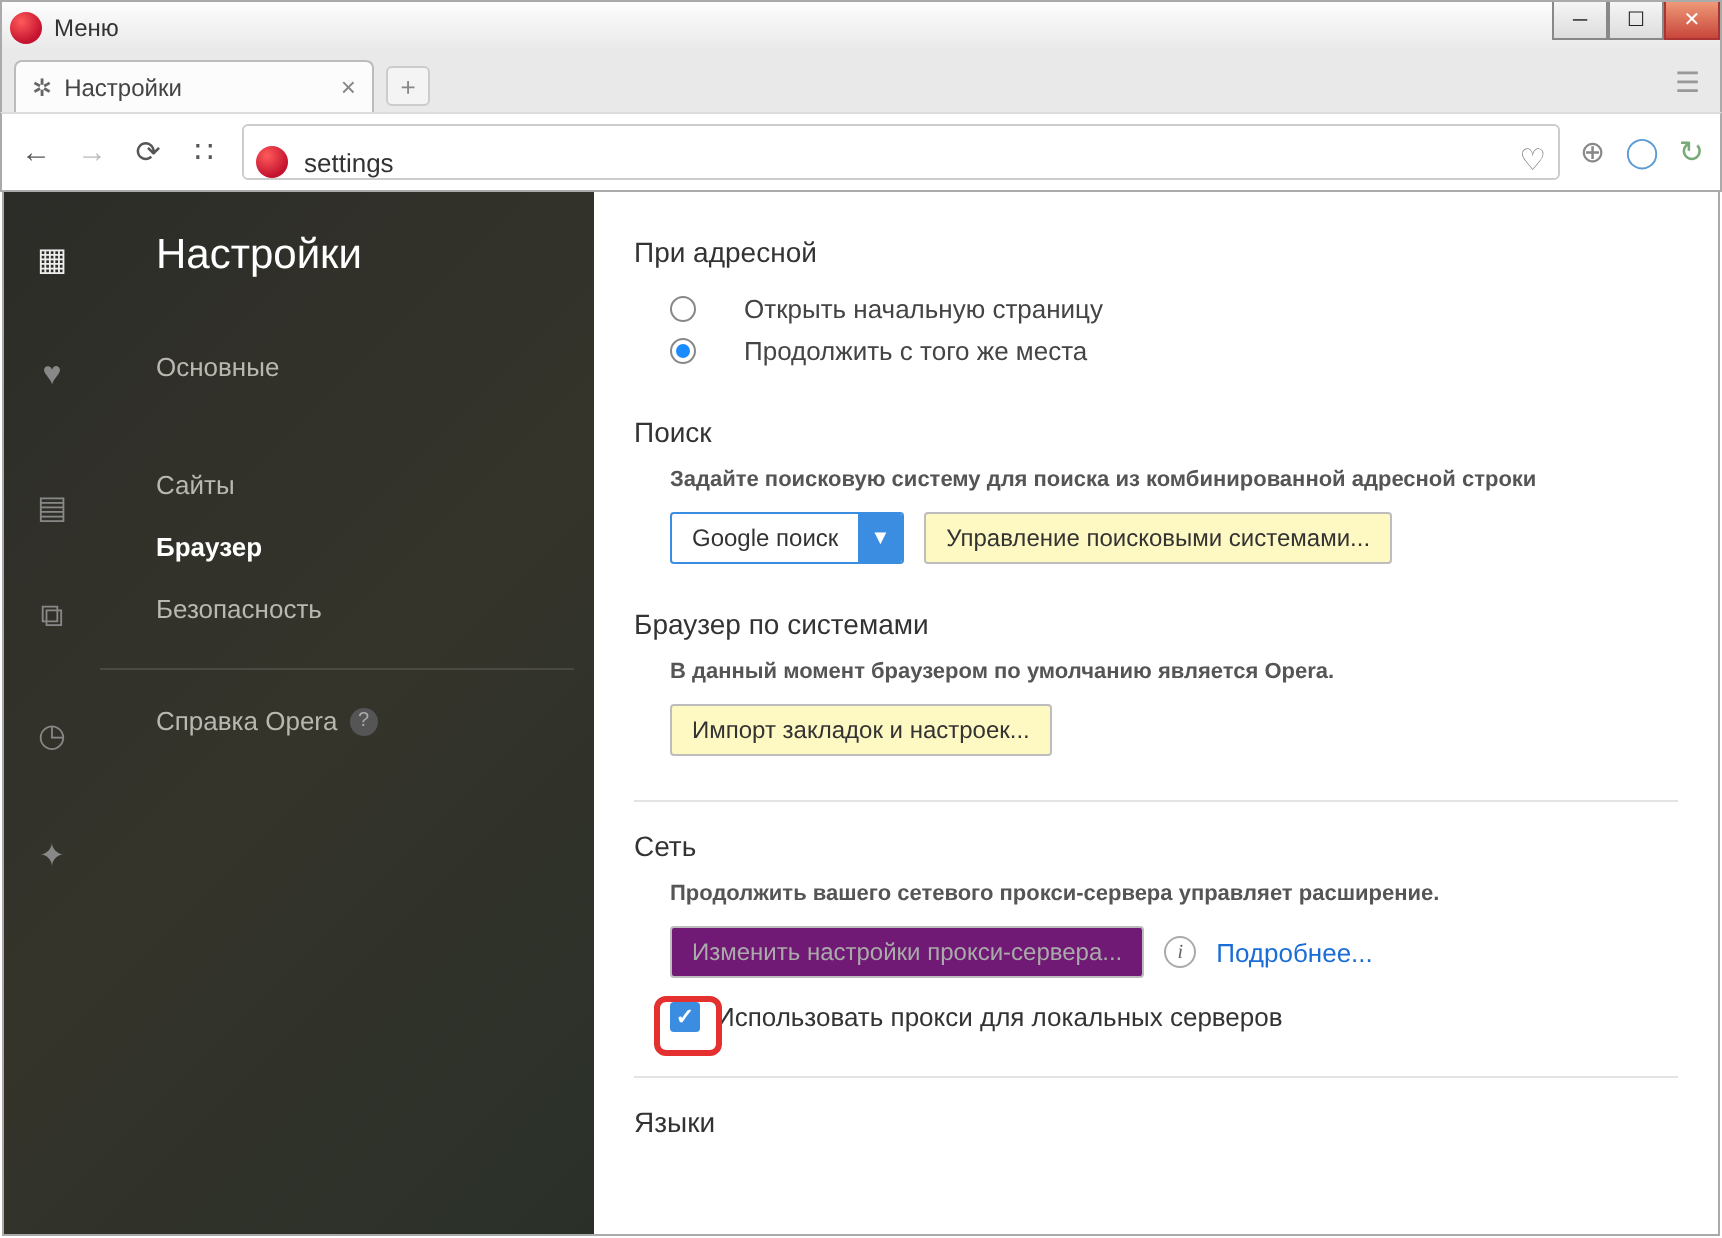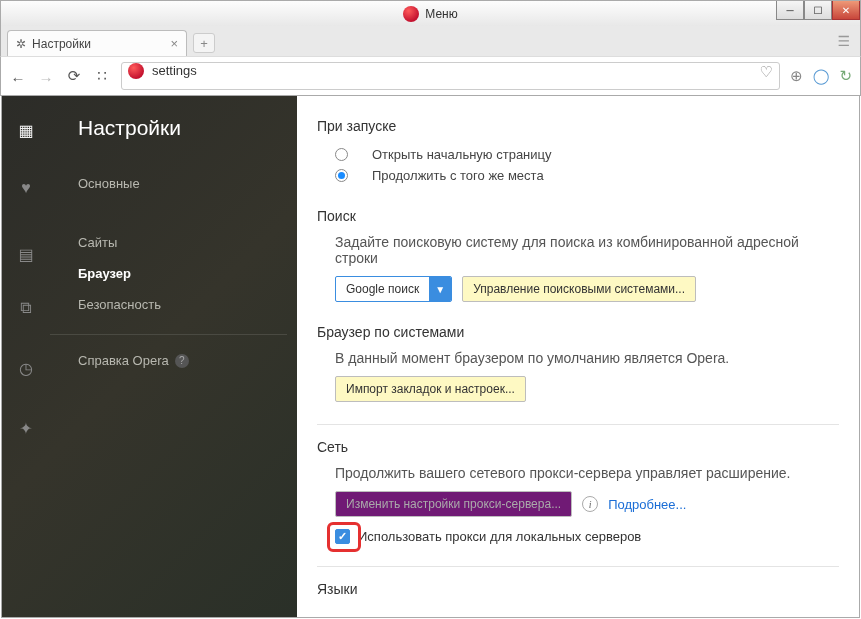--- a/index.html
+++ b/index.html
@@ -1,38 +1,38 @@
 <!DOCTYPE html>
 <html><head>
 <meta charset="utf-8">
 <style>
 * { margin: 0; padding: 0; box-sizing: border-box; font-family: "Segoe UI", Arial, sans-serif; }
 body { width: 861px; height: 619px; overflow: hidden; background: #fff; position: relative; }
 
 
-.titlebar { height: 26px; background: linear-gradient(#fdfdfd, #e8e8e8); border: 1px solid #aaa; border-bottom: none; display: flex; align-items: center; padding: 0 4px; position: relative; justify-content: center; }
+.titlebar { height: 26px; background: linear-gradient(#fdfdfd, #e8e8e8); border: 1px solid #aaa; border-bottom: none; display: flex; align-items: center; padding: 0 4px; position: relative; }
 .titlebar .opera-logo { width: 16px; height: 16px; border-radius: 50%; background: radial-gradient(circle at 35% 30%, #ff5a5a, #c4122f 70%); margin-right: 6px; }
 .titlebar .menu-text { font-size: 12px; color: #333; }
 .win-controls { position: absolute; right: 0; top: 0; display: flex; }
 .win-btn { width: 28px; height: 19px; border: 1px solid #888; border-top: none; background: linear-gradient(#f5f5f5,#ddd); display:flex; align-items:center; justify-content:center; font-size:10px; color:#222;}
 .win-btn.close { background: linear-gradient(#e97, #c8463b); color:#fff; border-color:#a33; }
 
 
 .tabstrip { height: 30px; background: #e9e9e9; border-left:1px solid #aaa; border-right:1px solid #aaa; display: flex; align-items: end; padding-left: 6px; position:relative;}
 .tab { height: 26px; min-width: 180px; background: #fcfcfc; border: 1px solid #bcbcbc; border-bottom: none; border-radius: 4px 4px 0 0; display: flex; align-items: center; padding: 0 8px; font-size: 12px; color: #444; gap: 6px; }
 .tab .gear { color:#666; font-size:12px;}
 .tab .close-x { margin-left: auto; color:#888; font-size:13px; }
 .newtab { width: 22px; height: 20px; margin-left: 6px; margin-bottom:3px; border:1px solid #ccc; border-radius:3px; background:#f4f4f4; display:flex;align-items:center;justify-content:center; color:#888; font-size:13px;}
 .tabstrip .panel-toggle { position:absolute; right:10px; top:7px; color:#999; font-size:14px;}
 
 
 .toolbar { height: 40px; background: #fff; border:1px solid #aaa; border-top-color:#ddd; display:flex; align-items:center; padding:0 8px; gap:10px;}
 .tool-ic { width:18px; text-align:center; color:#555; font-size:15px; cursor:pointer;}
 .tool-ic.disabled { color:#bbb; }
-.addr { flex:1; height:28px; border:1px solid #ccc; border-radius:3px; display:flex; align-items:flex-start; padding:0 6px; gap:8px;}
+.addr { flex:1; height:28px; border:1px solid #ccc; border-radius:3px; display:flex; align-items:flex-end; padding:0 6px; gap:8px;}
 .addr .o-favicon { width:16px; height:16px; border-radius:50%; background: radial-gradient(circle at 35% 30%, #ff5a5a, #c4122f 70%);}
 .addr input { flex:1; border:none; outline:none; font-size:13px; color:#333; }
 .addr .heart { color:#888; font-size:15px;}
 .right-icons { display:flex; gap:10px; align-items:center;}
 .right-icons span { color:#888; font-size:15px;}
 
 
 .main { position:absolute; top:96px; left:1px; right:1px; bottom:1px; display:flex; border:1px solid #aaa; border-top:none;}
 
 
@@ -49,21 +49,21 @@
 .sb-help .q { width:14px; height:14px; border-radius:50%; background:#555; color:#aaa; font-size:10px; display:flex;align-items:center;justify-content:center;}
 
 
 .content { flex:1; background:#fff; overflow-y:auto; padding:18px 20px 10px 20px; font-size:13px; color:#333;}
 .section-title { font-size:14px; color:#333; font-weight:400; margin:4px 0 10px 0; }
 .section { margin-bottom:22px; }
 .opt-row { display:flex; align-items:center; gap:24px; padding:3px 0 3px 18px; font-size:13px; color:#444;}
 .radio { width:13px; height:13px; border:1px solid #888; border-radius:50%; display:inline-flex; align-items:center; justify-content:center; flex-shrink:0;}
 .radio.checked::after { content:""; width:7px; height:7px; background:#1a8cff; border-radius:50%; }
 .link { color:#1a6dd6; text-decoration:none; cursor:pointer;}
-.desc { padding-left:18px; color:#555; margin-bottom:10px; font-size:14px;}
+.desc { padding-left:18px; color:#555; margin-bottom:10px; font-size:11px;font-weight:bold;}
 .btn { display:inline-block; border:1px solid #bdbdbd; background:#fef9c3; padding:5px 10px; font-size:12px; color:#333; border-radius:2px; cursor:pointer;}
 .btn.disabled { color:#aaa; background:#701a75;}
 .select-combo { display:inline-flex; border:1px solid #3a8de0; border-radius:2px; overflow:hidden; vertical-align:middle;}
 .select-combo .sel-text { padding:5px 10px; font-size:12px; color:#3a6; color:#333;}
 .select-combo .sel-caret { width:22px; background:#3a8de0; color:#fff; display:flex;align-items:center;justify-content:center; font-size:10px;}
 .row-controls { padding-left:18px; display:flex; gap:10px; align-items:center;}
 .info-icon { width:16px; height:16px; border:1px solid #aaa; border-radius:50%; display:inline-flex;align-items:center;justify-content:center; font-size:10px; font-style:italic; color:#666; font-family:Georgia,serif;}
 .checkbox-row { padding-left:18px; display:flex; align-items:center; gap:8px; margin-top:12px;}
 .chk { width:15px; height:15px; border:1px solid #3a8de0; background:#3a8de0; border-radius:2px; display:flex;align-items:center;justify-content:center; color:#fff; font-size:11px; font-weight:bold;}
 .highlight-box { position:absolute; border:3px solid #e53030; border-radius:6px; pointer-events:none;}
@@ -131,21 +131,21 @@
       <div class="sb-help">
         <span>Справка Opera</span>
         <span class="q">?</span>
       </div>
     </div>
   </div>
 
   <div class="content">
 
     <div class="section">
-      <div class="section-title">При запуске</div>
+      <div class="section-title">При адресной</div>
       <div class="opt-row">
         <span class="radio"></span>
         <span>Открыть начальную страницу</span>
       </div>
       <div class="opt-row">
         <span class="radio checked"></span>
         <span>Продолжить с того же места</span>
       </div>
     </div>
 

